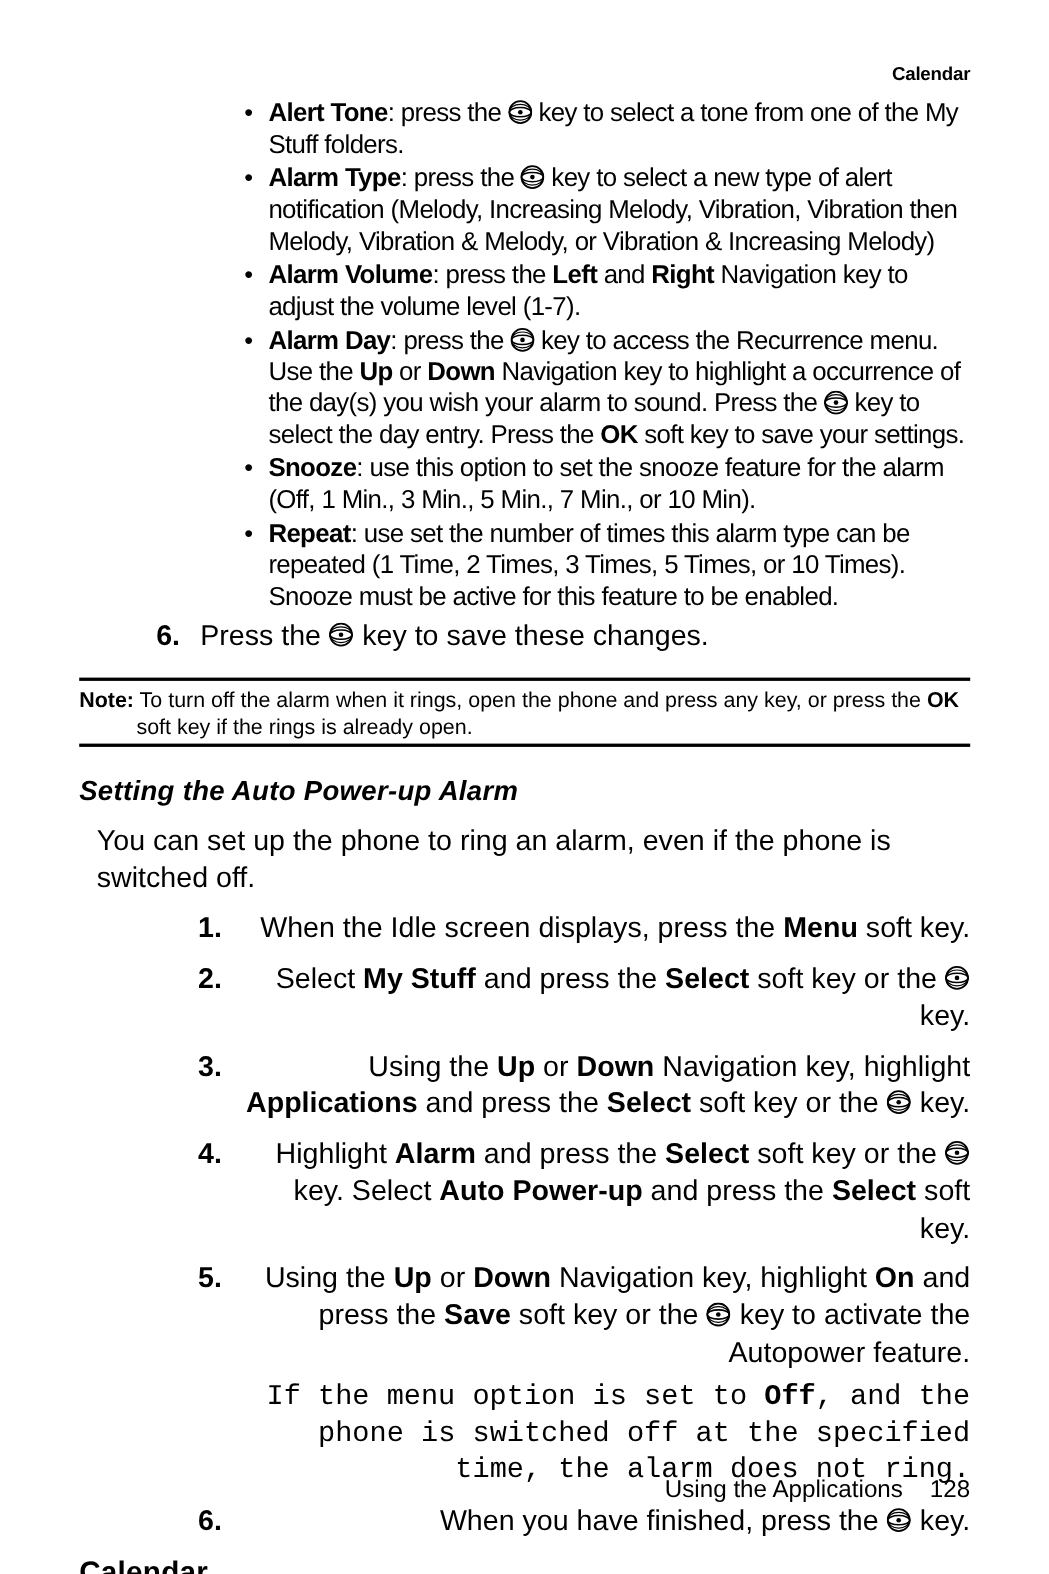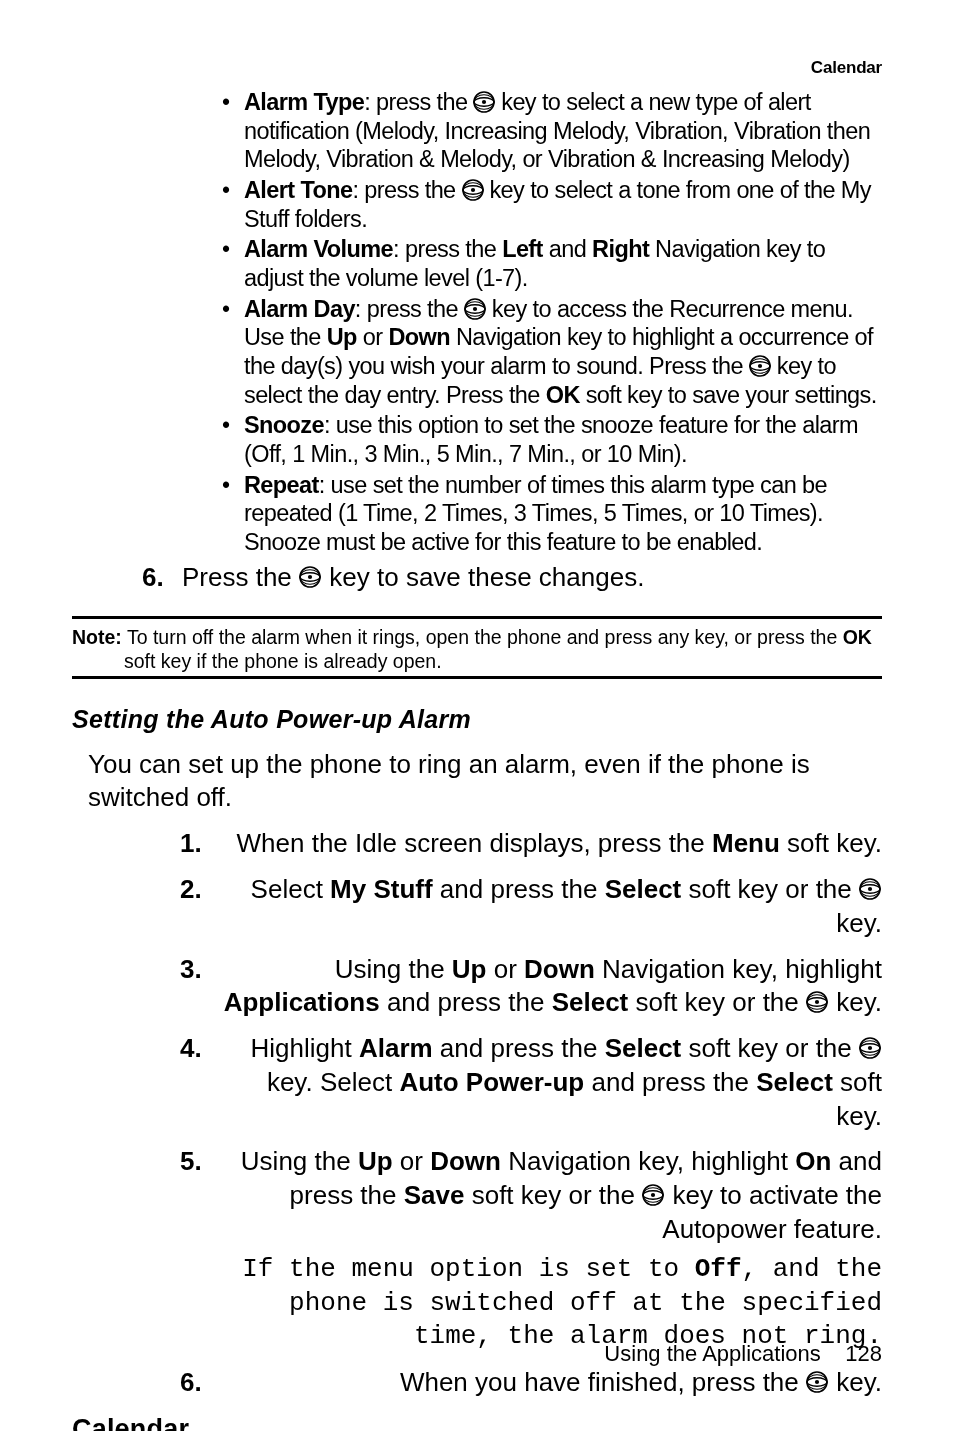--- a/index.html
+++ b/index.html
@@ -144,28 +144,28 @@
       <ellipse cx="11" cy="11" rx="10" ry="7.2" fill="none" stroke="#000" stroke-width="1.1"></ellipse>
       <circle cx="11" cy="11" r="2.1" fill="#000"></circle>
     </g>
   </defs>
 </svg>
 
 <div class="rh">Calendar</div>
 
 <ul class="outer-bullets condensed">
   <li>
+    <b>Alert Tone</b><span>: press the </span><span class="icon"><svg width="22" height="22">
+            <use href="#okkey"></use>
+          </svg></span><span> key to select a tone from one of the My Stuff folders.</span>
+  </li>
+  <li>
     <b>Alarm Type</b><span>: press the </span><span class="icon"><svg width="22" height="22">
             <use href="#okkey"></use>
           </svg></span><span> key to select a new type of alert notification (Melody, Increasing Melody, Vibration, Vibration then Melody, Vibration &amp; Melody, or Vibration &amp; Increasing Melody)</span>
-  </li>
-  <li>
-    <b>Alert Tone</b><span>: press the </span><span class="icon"><svg width="22" height="22">
-            <use href="#okkey"></use>
-          </svg></span><span> key to select a tone from one of the My Stuff folders.</span>
   </li>
   <li>
     <b>Alarm Volume</b><span>: press the </span><b>Left</b><span> and </span><b>Right</b><span> Navigation key to adjust the volume level (1-7).</span>
   </li>
   <li>
     <b>Alarm Day</b><span>: press the </span><span class="icon"><svg width="22" height="22">
             <use href="#okkey"></use>
           </svg></span><span> key to access the Recurrence menu. Use the </span><b>Up</b><span> or </span><b>Down</b><span> Navigation key to highlight a occurrence of the day(s) you wish your alarm to sound. Press the </span><span class="icon"><svg width="22" height="22">
             <use href="#okkey"></use>
           </svg></span><span> key to select the day entry. Press the </span><b>OK</b><span> soft key to save your settings.</span>
@@ -183,21 +183,21 @@
   <div class="step6-body">
     <span>Press the </span><span class="icon"><svg width="23" height="23">
             <use href="#okkey"></use>
           </svg></span><span> key to save these changes.</span>
   </div>
 </div>
 
 <hr class="rule">
 <div class="note">
   <span class="note-indent">
-    <span class="nlabel">Note:</span><span> To turn off the alarm when it rings, open the phone and press any key, or press the </span><b>OK</b><span> soft key if the phone is already open.</span>
+    <span class="nlabel">Note:</span><span> To turn off the alarm when it rings, open the phone and press any key, or press the </span><b>OK</b><span> soft key if the rings is already open.</span>
   </span>
 </div>
 <hr class="rule2">
 
 <h2 class="section-italic">Setting the Auto Power-up Alarm</h2>
 
 <p class="lead">You can set up the phone to ring an alarm, even if the phone is switched off.</p>
 
 <ol class="steps">
   <li>

